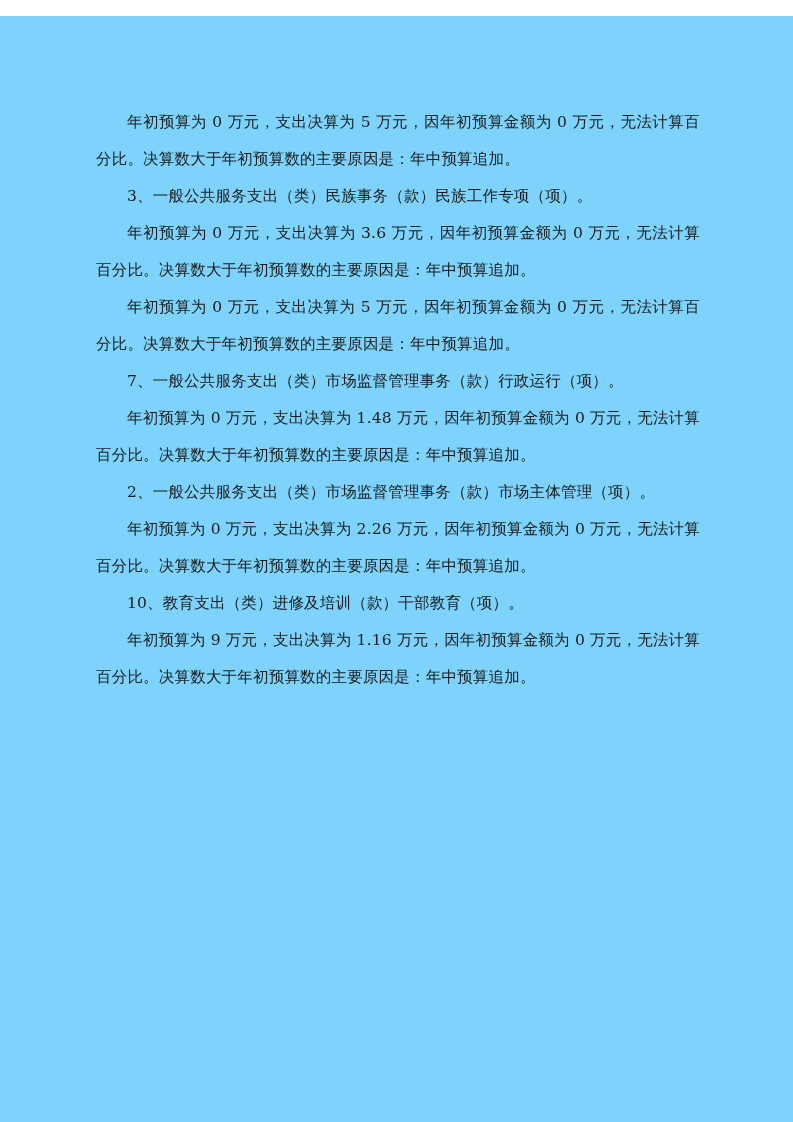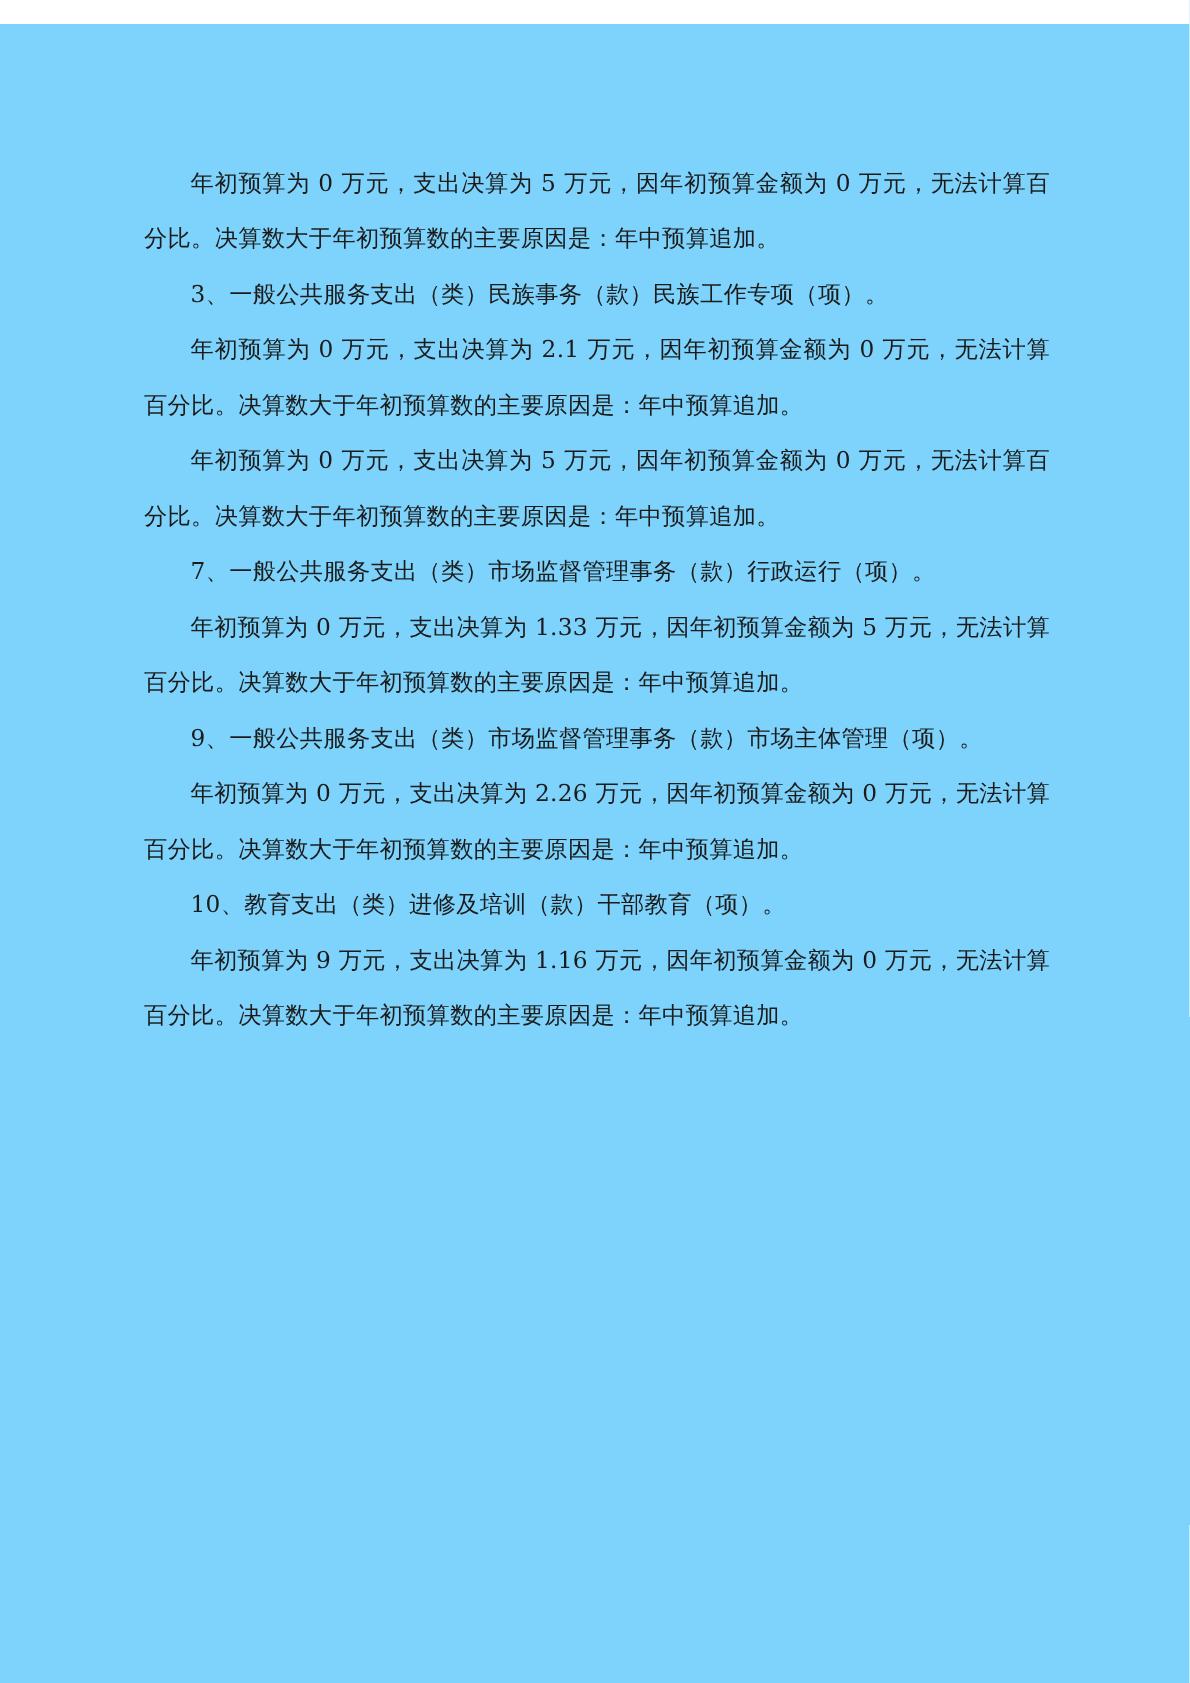--- a/index.html
+++ b/index.html
@@ -34,22 +34,22 @@
     white-space: pre-wrap;
   }
 </style>
 </head>
 <body>
 
 <div class="page">
   <div class="content">
     <p class="para">年初预算为 0 万元，支出决算为 5 万元，因年初预算金额为 0 万元，无法计算百分比。决算数大于年初预算数的主要原因是：年中预算追加。</p>
     <p class="para">3、一般公共服务支出（类）民族事务（款）民族工作专项（项）。</p>
-    <p class="para">年初预算为 0 万元，支出决算为 2.1 万元，因年初预算金额为 0 万元，无法计算百分比。决算数大于年初预算数的主要原因是：年中预算追加。</p>
+    <p class="para">年初预算为 0 万元，支出决算为 3.6 万元，因年初预算金额为 0 万元，无法计算百分比。决算数大于年初预算数的主要原因是：年中预算追加。</p>
     <p class="para">年初预算为 0 万元，支出决算为 5 万元，因年初预算金额为 0 万元，无法计算百分比。决算数大于年初预算数的主要原因是：年中预算追加。</p>
     <p class="para">7、一般公共服务支出（类）市场监督管理事务（款）行政运行（项）。</p>
-    <p class="para">年初预算为 0 万元，支出决算为 1.33 万元，因年初预算金额为 5 万元，无法计算百分比。决算数大于年初预算数的主要原因是：年中预算追加。</p>
-    <p class="para">9、一般公共服务支出（类）市场监督管理事务（款）市场主体管理（项）。</p>
+    <p class="para">年初预算为 0 万元，支出决算为 1.48 万元，因年初预算金额为 0 万元，无法计算百分比。决算数大于年初预算数的主要原因是：年中预算追加。</p>
+    <p class="para">2、一般公共服务支出（类）市场监督管理事务（款）市场主体管理（项）。</p>
     <p class="para">年初预算为 0 万元，支出决算为 2.26 万元，因年初预算金额为 0 万元，无法计算百分比。决算数大于年初预算数的主要原因是：年中预算追加。</p>
     <p class="para">10、教育支出（类）进修及培训（款）干部教育（项）。</p>
     <p class="para">年初预算为 9 万元，支出决算为 1.16 万元，因年初预算金额为 0 万元，无法计算百分比。决算数大于年初预算数的主要原因是：年中预算追加。</p>
   </div>
 </div>
 
 </body></html>

